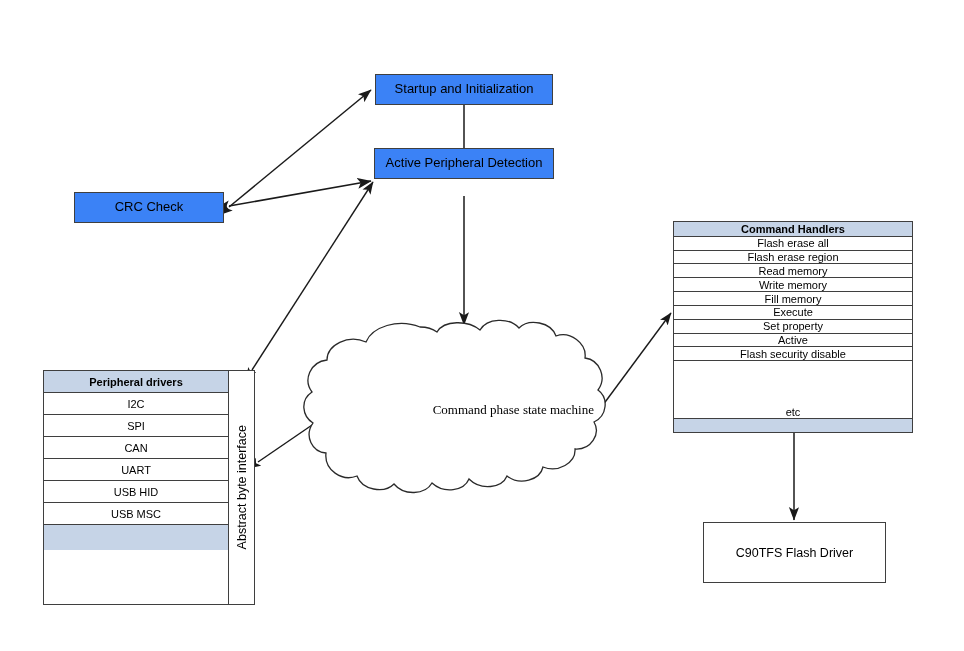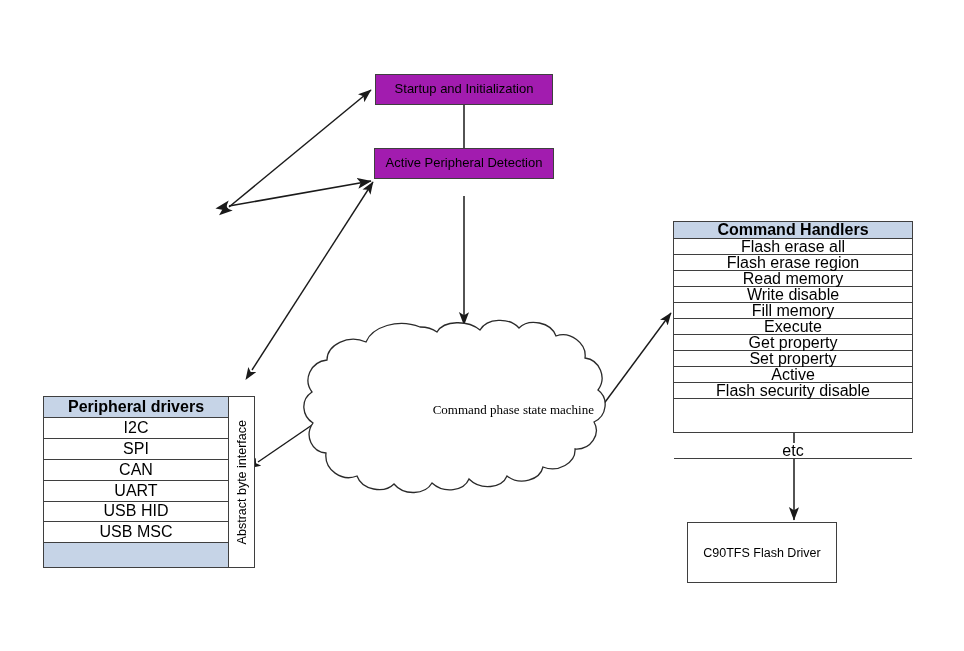--- a/index.html
+++ b/index.html
@@ -23,21 +23,21 @@
     left: 0;
     top: 0;
     width: 964px;
     height: 651px;
     pointer-events: none;
   }
   .node-box {
     position: absolute;
     box-sizing: border-box;
     border: 1.4px solid #3f3f3f;
-    background: #a21caf;
+    background: #3b82f6;
     display: flex;
     align-items: center;
     justify-content: center;
     font-size: 13px;
     line-height: 1.1;
     color: #000;
     z-index: 2;
   }
   .table-wrap {
     position: absolute;
@@ -52,21 +52,21 @@
     display: flex;
     flex-direction: column;
     flex: 1 1 auto;
   }
   .trow {
     box-sizing: border-box;
     border-bottom: 1.2px solid #3f3f3f;
     display: flex;
     align-items: center;
     justify-content: center;
-    font-size: 16px;
+    font-size: 11px;
     background: #ffffff;
     white-space: nowrap;
   }
   .trow:last-child {
     border-bottom: none;
   }
   .trow.header {
     font-weight: bold;
     background: #c6d4e7;
   }
@@ -189,26 +189,29 @@
   </svg>
 
   <div class="node-box" style="left:375px; top:74px; width:178px; height:31px;">
     <span>Startup and Initialization</span>
   </div>
 
   <div class="node-box" style="left:374px; top:148px; width:180px; height:31px;">
     <span>Active Peripheral Detection</span>
   </div>
 
+  <div class="node-box" style="left:74px; top:192px; width:150px; height:31px;">
+    <span>CRC Check</span>
+  </div>
 
   <div class="cloud-label" style="left:332px; top:402px; width:262px;">
     <span>Command phase state machine</span>
   </div>
 
-  <div class="table-wrap" style="left:43px; top:396px; width:212px; height:172px;">
+  <div class="table-wrap" style="left:43px; top:370px; width:212px; height:235px;">
     <div class="table-col">
       <div class="trow header" style="height:22px;">
         <span>Peripheral drivers</span>
       </div>
       <div class="trow" style="height:22px;">
         <span>I2C</span>
       </div>
       <div class="trow" style="height:22px;">
         <span>SPI</span>
       </div>
@@ -241,48 +244,45 @@
       <div class="trow" style="height:16px;">
         <span>Flash erase all</span>
       </div>
       <div class="trow" style="height:16px;">
         <span>Flash erase region</span>
       </div>
       <div class="trow" style="height:16px;">
         <span>Read memory</span>
       </div>
       <div class="trow" style="height:16px;">
-        <span>Write disable</span>
+        <span>Write memory</span>
       </div>
       <div class="trow" style="height:16px;">
         <span>Fill memory</span>
       </div>
       <div class="trow" style="height:16px;">
         <span>Execute</span>
-      </div>
-      <div class="trow" style="height:16px;">
-        <span>Get property</span>
       </div>
       <div class="trow" style="height:16px;">
         <span>Set property</span>
       </div>
       <div class="trow" style="height:16px;">
         <span>Active</span>
       </div>
       <div class="trow" style="height:16px;">
         <span>Flash security disable</span>
       </div>
       <div class="trow" style="height:16px;margin-top:44px;">
         <span>etc</span>
       </div>
       <div class="trow filler" style="height:15px;">
         <span></span>
       </div>
     </div>
   </div>
 
-  <div class="stack-box" style="left:687px; top:522px; width:150px; height:61px;">
+  <div class="stack-box" style="left:703px; top:522px; width:183px; height:61px;">
     <div class="stack-row">
       <span>C90TFS Flash Driver</span>
     </div>
   </div>
 
 </div>
 
 </body></html>

